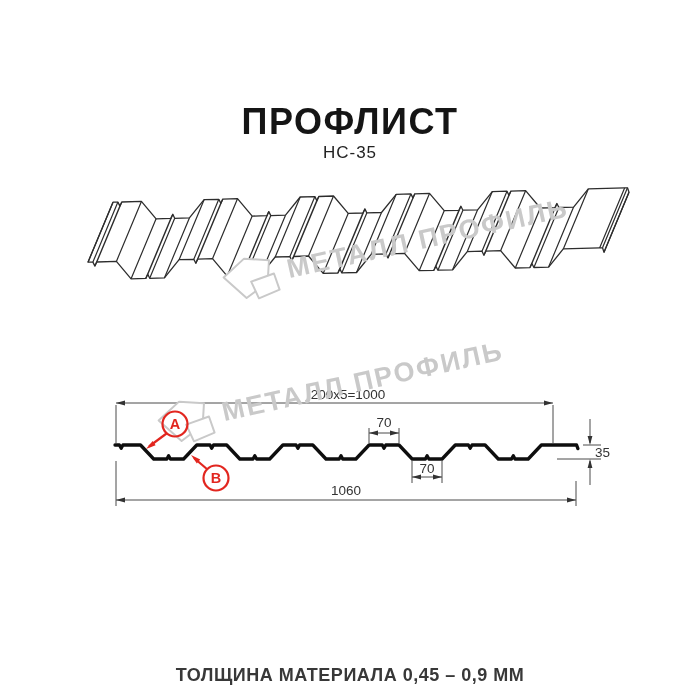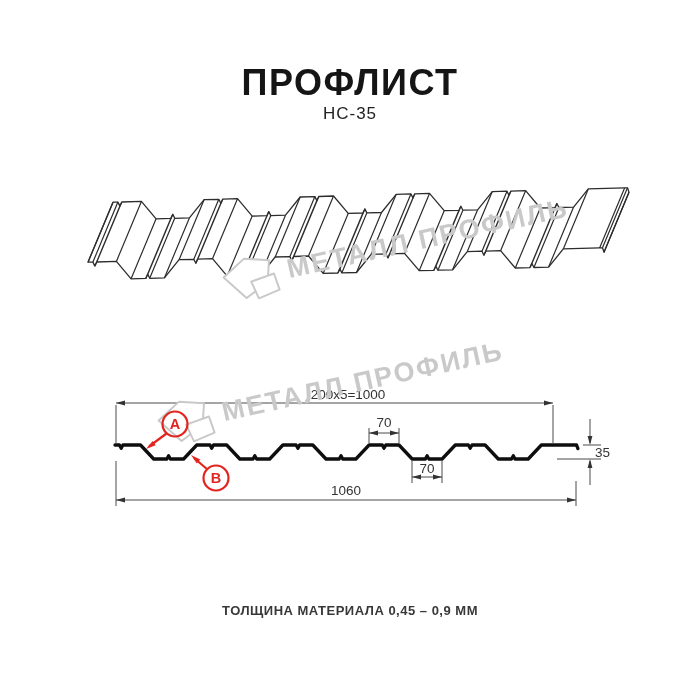--- a/index.html
+++ b/index.html
@@ -1,21 +1,21 @@
 <!DOCTYPE html>
 <html><head>
 <meta charset="utf-8">
 <style>
   html,body{margin:0;padding:0;background:#fff;}
   body{width:700px;height:700px;position:relative;overflow:hidden;
        font-family:"Liberation Sans", sans-serif;}
-  .center{position:absolute;left:0;width:700px;text-align:center;}
+  .center{position:absolute;left:0;width:700px;text-align:center;margin-top:39px;}
   .title{top:62px;font-size:36px;font-weight:800;letter-spacing:1.5px;color:#151515;}
   .subtitle{top:104px;font-size:17px;font-weight:400;letter-spacing:1px;color:#222;}
-  .note{top:603px;font-size:13px;font-weight:600;letter-spacing:.5px;color:#383838;}
+  .note{top:626px;font-size:18px;font-weight:600;letter-spacing:.5px;color:#383838;}
   svg{position:absolute;overflow:visible;}
   #view3d{left:60px;top:160px;}
   #xsec{left:95px;top:385px;}
   #annot{left:95px;top:385px;}
   .sheet{fill:#fff;stroke:#2d2d2d;stroke-width:1.3;stroke-linejoin:round;}
   .sheetlines{fill:none;stroke:#2d2d2d;stroke-width:1.2;}
   .profile{fill:none;stroke:#0e0e0e;stroke-width:3.3;stroke-linejoin:round;stroke-linecap:round;}
   .dimline{fill:none;stroke:#4a4a4a;stroke-width:1;}
   .dimarrow{fill:#333;stroke:none;}
   .dimtext{font:13.5px "Liberation Sans",sans-serif;fill:#333;}

